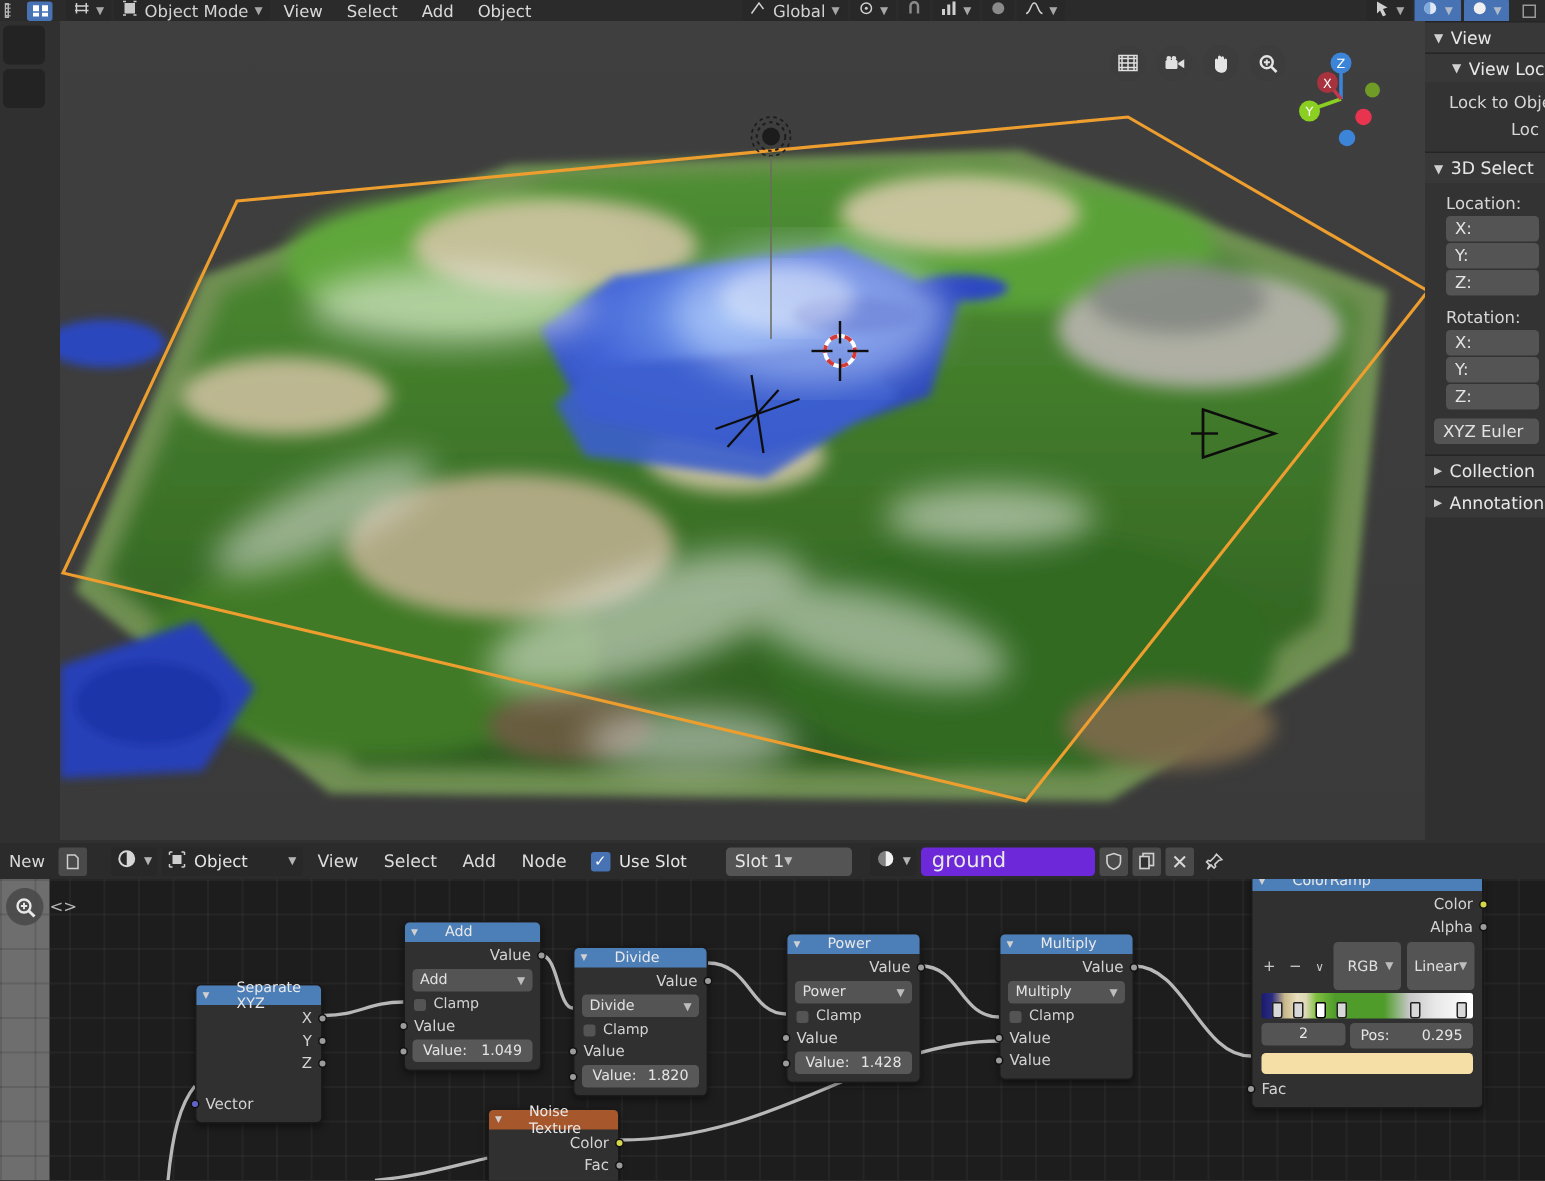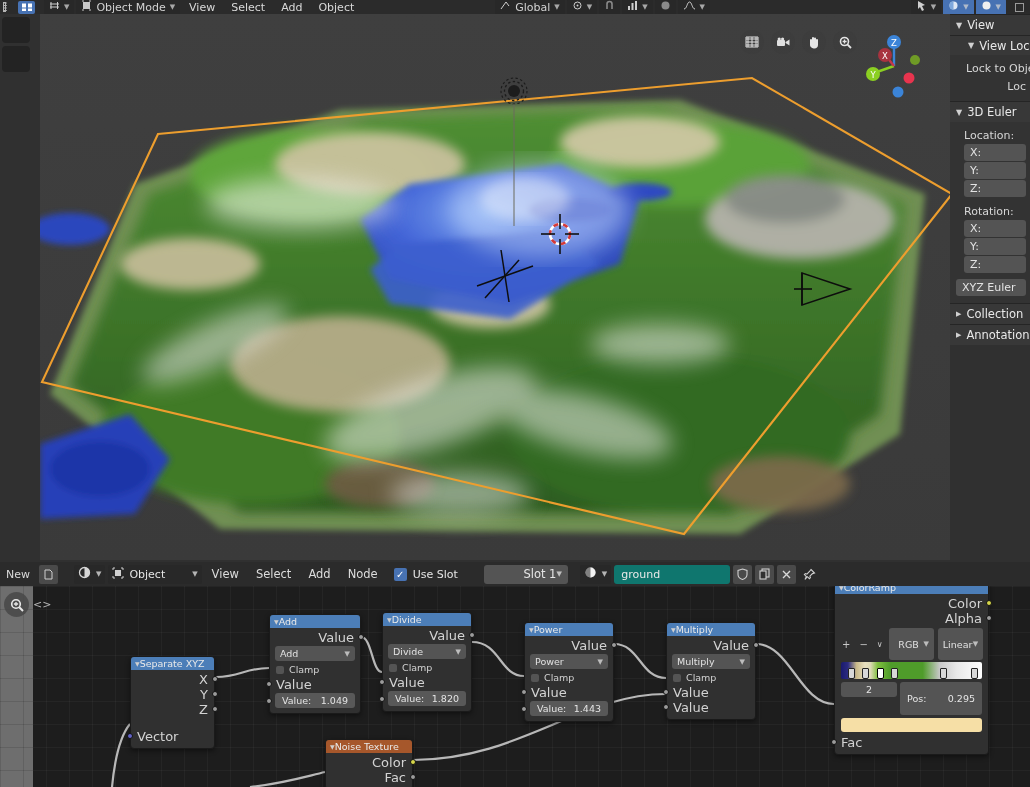--- a/index.html
+++ b/index.html
@@ -117,26 +117,26 @@
     display: flex; align-items: center; padding: 0 4px; gap: 5px;
   }
   .nh-menu { padding: 0 7px; color: #dcdcdc; font-size: 11.5px; }
   .nh-check {
     width: 13px; height: 13px; background: #4772b3; border-radius: 2px;
     display: flex; align-items: center; justify-content: center;
     color: #fff; font-size: 10px; line-height: 13px;
   }
   .nh-dropdown {
     background: #545454; border-radius: 3px; height: 19px; width: 84px;
-    display: flex; align-items: center; justify-content: flex-end;
+    display: flex; align-items: center; justify-content: flex-start;
     padding: 0 6px; font-size: 11.5px; color: #e6e6e6;
   }
   .nh-name {
-    background: #0f766e; border-radius: 3px; height: 19px; width: 116px;
-    display: flex; align-items: center; padding: 0 7px; font-size: 11px; color: #e8e8e8;
+    background: #6d28d9; border-radius: 3px; height: 19px; width: 116px;
+    display: flex; align-items: center; padding: 0 7px; font-size: 14px; color: #e8e8e8;
   }
   .nh-ibtn {
     width: 19px; height: 19px; background: #4a4a4a; border-radius: 2px;
     display: flex; align-items: center; justify-content: center;
   }
   .nh-pin { width: 20px; height: 19px; display: flex; align-items: center; justify-content: center; }
 
   #nodecanvas {
     position: absolute; left: 0; top: 586px; width: 1030px; height: 201px;
     background: #1d1d1d; overflow: hidden;
@@ -168,29 +168,29 @@
 
   
   .node {
     position: absolute; background: #303030;
     border: 1px solid #1a1a1a; border-radius: 4px;
     box-shadow: 0 2px 5px rgba(0,0,0,.45);
     z-index: 2;
   }
   .node-head {
     height: 13px; background: #4c7eb8; border-radius: 3px 3px 0 0;
-    display: flex; align-items: center; gap: 0; padding-left: 4px;
+    display: flex; align-items: center; gap: 18px; padding-left: 4px;
     font-size: 9.5px; color: #e9e9e9;
   }
   .node-head.tex { background: #a6572b; }
   .node-head .tri { font-size: 6px; }
   .node-body { padding: 2px 0 4px 0; }
   .nrow {
     height: 15px; display: flex; align-items: center;
-    font-size: 13px; color: #d3d3d3; padding: 0 6px;
+    font-size: 10px; color: #d3d3d3; padding: 0 6px;
   }
   .nrow.right { justify-content: flex-end; }
   .nsel {
     height: 15px; margin: 1px 5px; background: #545454; border-radius: 3px;
     display: flex; align-items: center; justify-content: space-between;
     padding: 0 5px; font-size: 9.5px; color: #e1e1e1;
   }
   .ncheck { display: flex; align-items: center; gap: 5px; padding: 0 6px; height: 15px; font-size: 9.5px; color: #d3d3d3; }
   .cbox { width: 8px; height: 8px; background: #545454; border-radius: 2px; }
   .nval {
@@ -227,21 +227,21 @@
     position: absolute; top: 6px; width: 7px; height: 11px;
     background: #d8d8d8; border: 1px solid #222; border-radius: 1px 1px 2px 2px;
   }
   .stop.sel { background: #fff; border-color: #000; }
   .ramp-row { display: flex; gap: 3px; margin: 3px 6px 0 6px; }
   .ramp-idx {
     width: 56px; height: 15px; background: #545454; border-radius: 3px;
     display: flex; align-items: center; justify-content: center; font-size: 9.5px;
   }
   .ramp-pos {
-    flex: 1; height: 33px; background: #545454; border-radius: 3px;
+    flex: 1; height: 17px; background: #545454; border-radius: 3px;
     display: flex; align-items: center; justify-content: space-between;
     padding: 0 7px; font-size: 9.5px; text-align: right;
   }
   #ramp-swatch {
     height: 14px; margin: 3px 6px 0 6px; border-radius: 3px; background: #f6dfa6;
   }
 
   svg.link { position: absolute; left: 0; top: 0; width: 1030px; height: 201px; z-index: 1; pointer-events: none; }
 </style>
 </head>
@@ -548,21 +548,21 @@
       <div class="row" style="justify-content:flex-start;padding-left:16px">
         <span class="row-lbl">Lock to Obje</span>
       </div>
       <div class="row">
         <span class="row-lbl">Loc</span>
       </div>
     </div>
 
     <div class="pnl-head">
       <span class="tri">▼</span>
-      <span>3D Euler</span>
+      <span>3D Select</span>
     </div>
     <div class="pnl-body">
       <div class="sec-label">Location:</div>
       <div class="field">
         <span>X:</span>
       </div>
       <div class="field">
         <span>Y:</span>
       </div>
       <div class="field">
@@ -740,21 +740,21 @@
         <div style="position:relative">
           <span class="sock gray l" style="top:5px;left:-4px;position:absolute"></span>
           <div class="nval">
             <span>Value:</span>
             <span>1.049</span>
           </div>
         </div>
       </div>
     </div>
 
-    <div class="node" style="left:382px; top:26px; width:90px;">
+    <div class="node" style="left:382px; top:45px; width:90px;">
       <div class="node-head">
         <span class="tri">▼</span>
         <span>Divide</span>
       </div>
       <div class="node-body">
         <div class="nrow right" style="position:relative">
           <span>Value</span>
           <span class="sock gray r" style="top:4px"></span>
         </div>
         <div class="nsel">
@@ -798,21 +798,21 @@
           <span>Clamp</span>
         </div>
         <div class="nrow" style="position:relative">
           <span class="sock gray l" style="top:4px"></span>
           <span>Value</span>
         </div>
         <div style="position:relative">
           <span class="sock gray l" style="top:5px;left:-4px;position:absolute"></span>
           <div class="nval">
             <span>Value:</span>
-            <span>1.443</span>
+            <span>1.428</span>
           </div>
         </div>
       </div>
     </div>
 
     <div class="node" style="left:666px; top:36px; width:90px;">
       <div class="node-head">
         <span class="tri">▼</span>
         <span>Multiply</span>
       </div>

